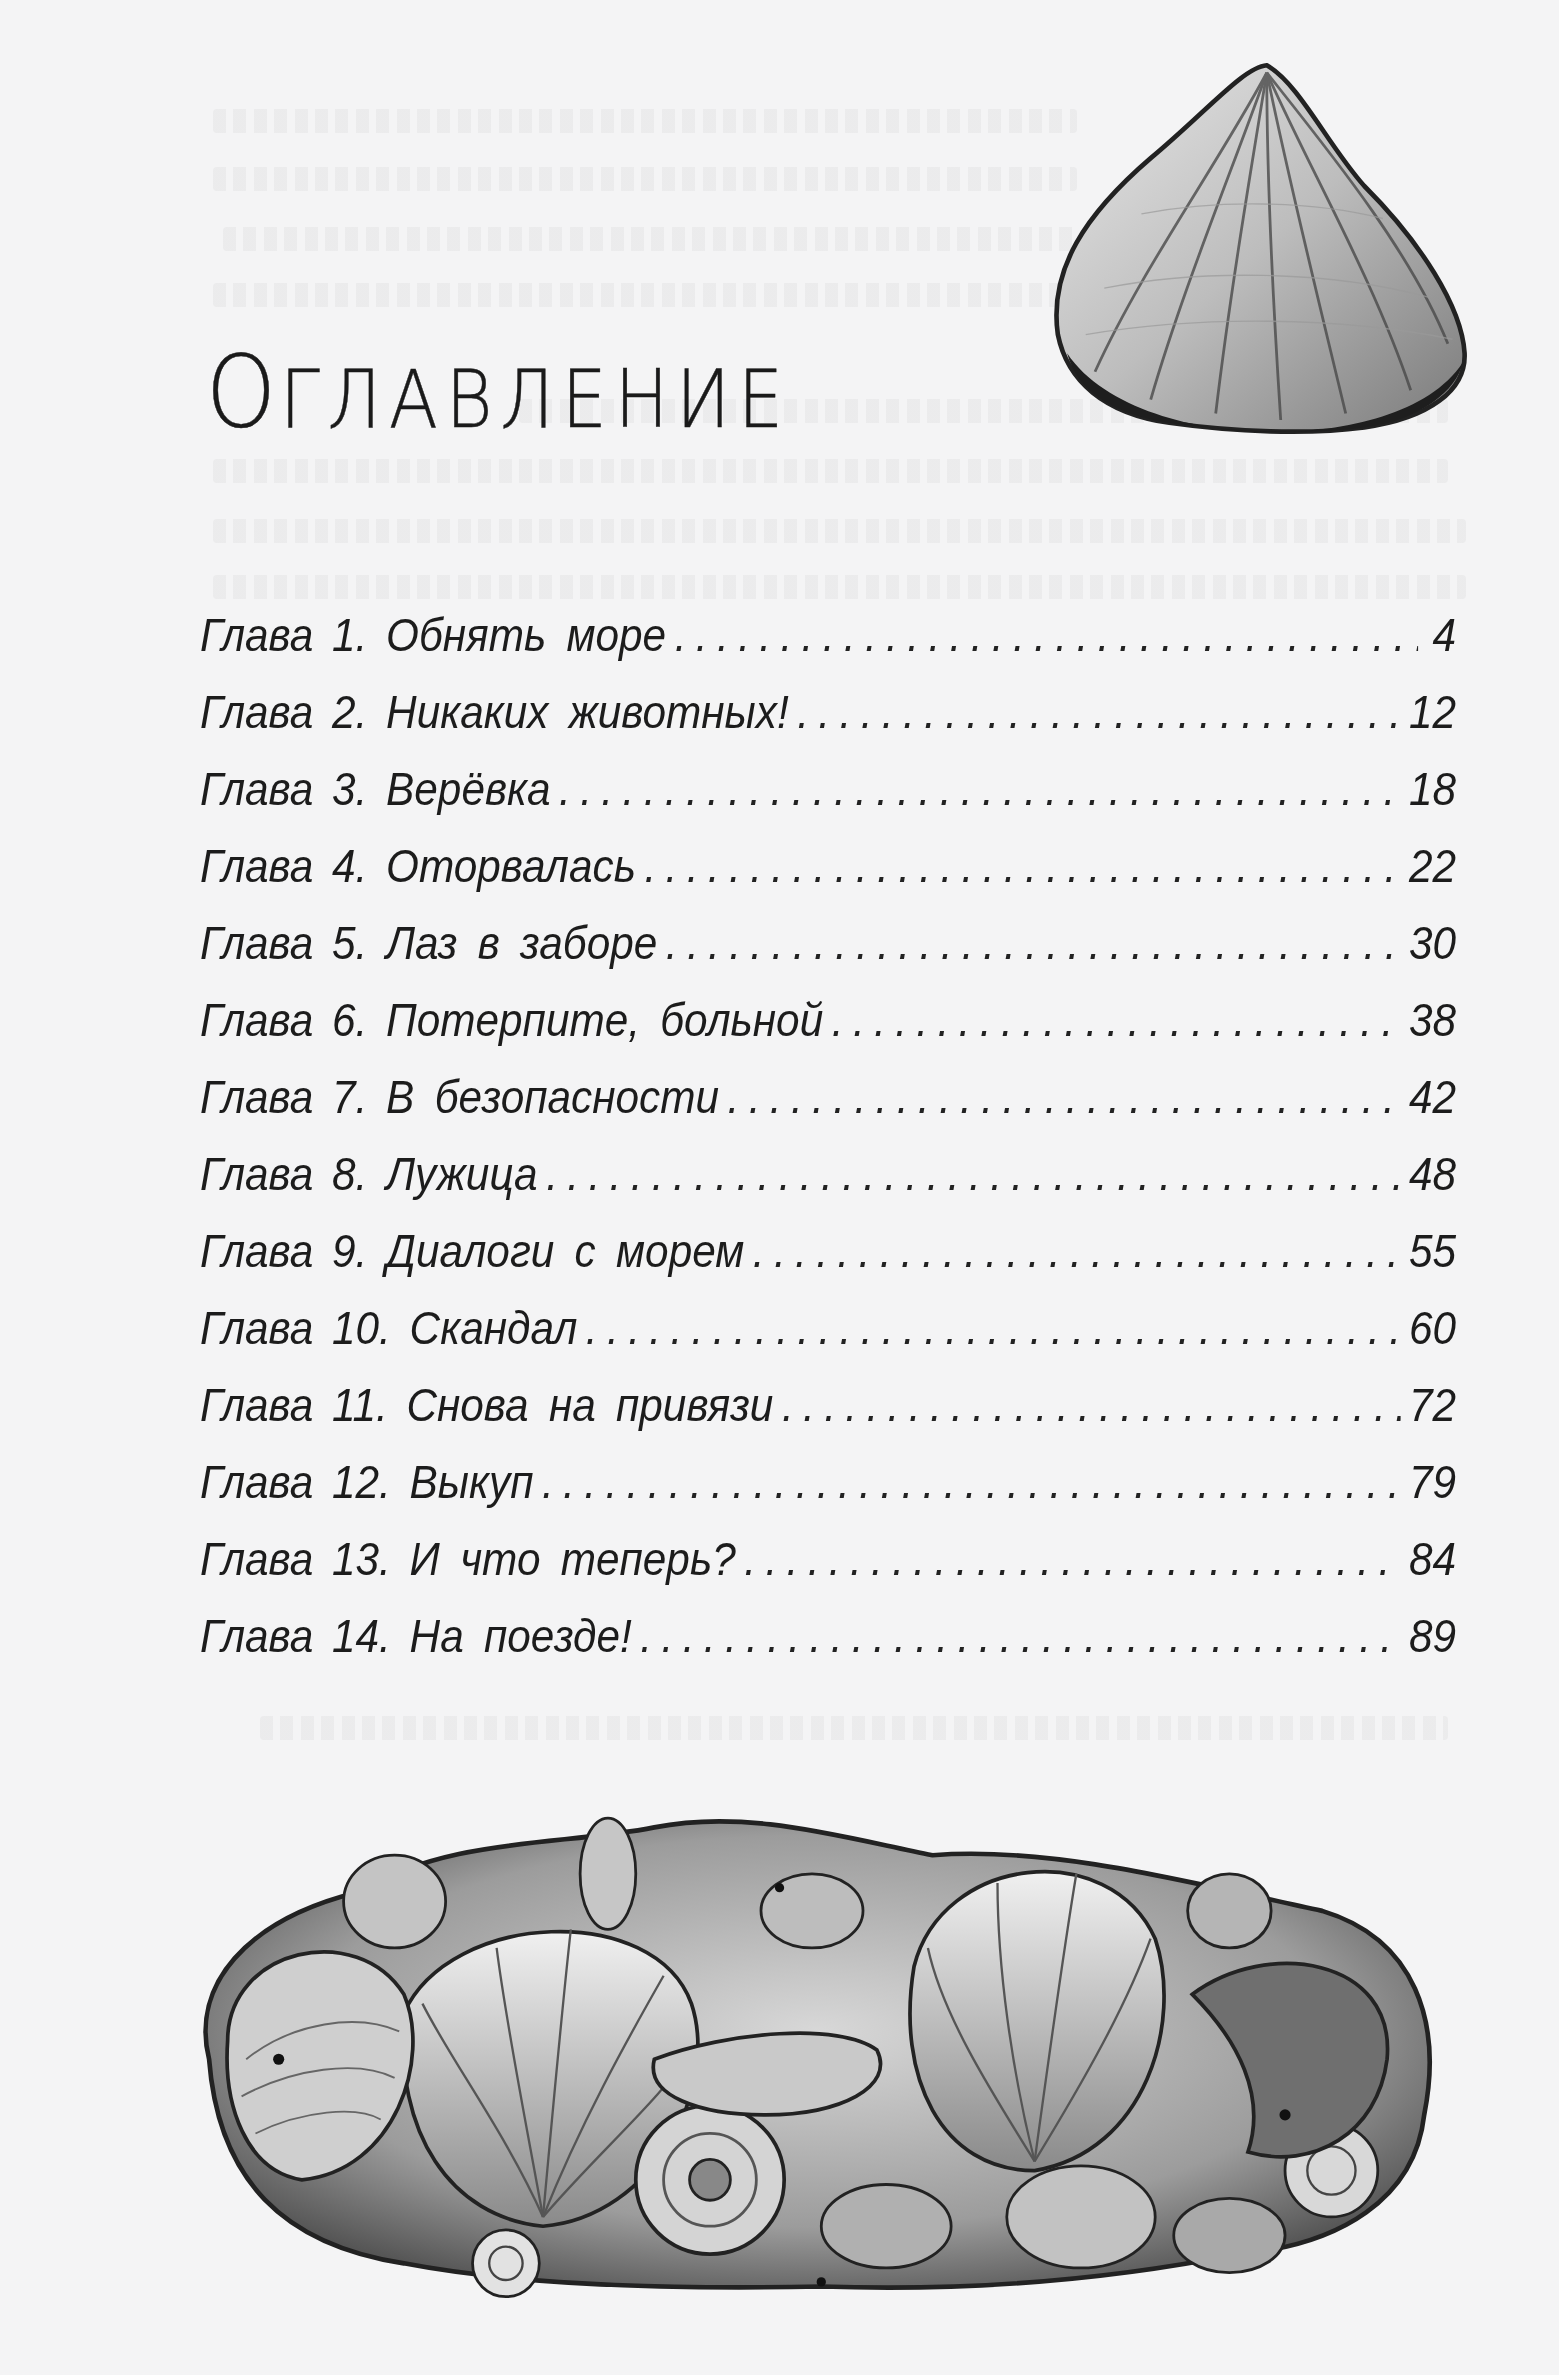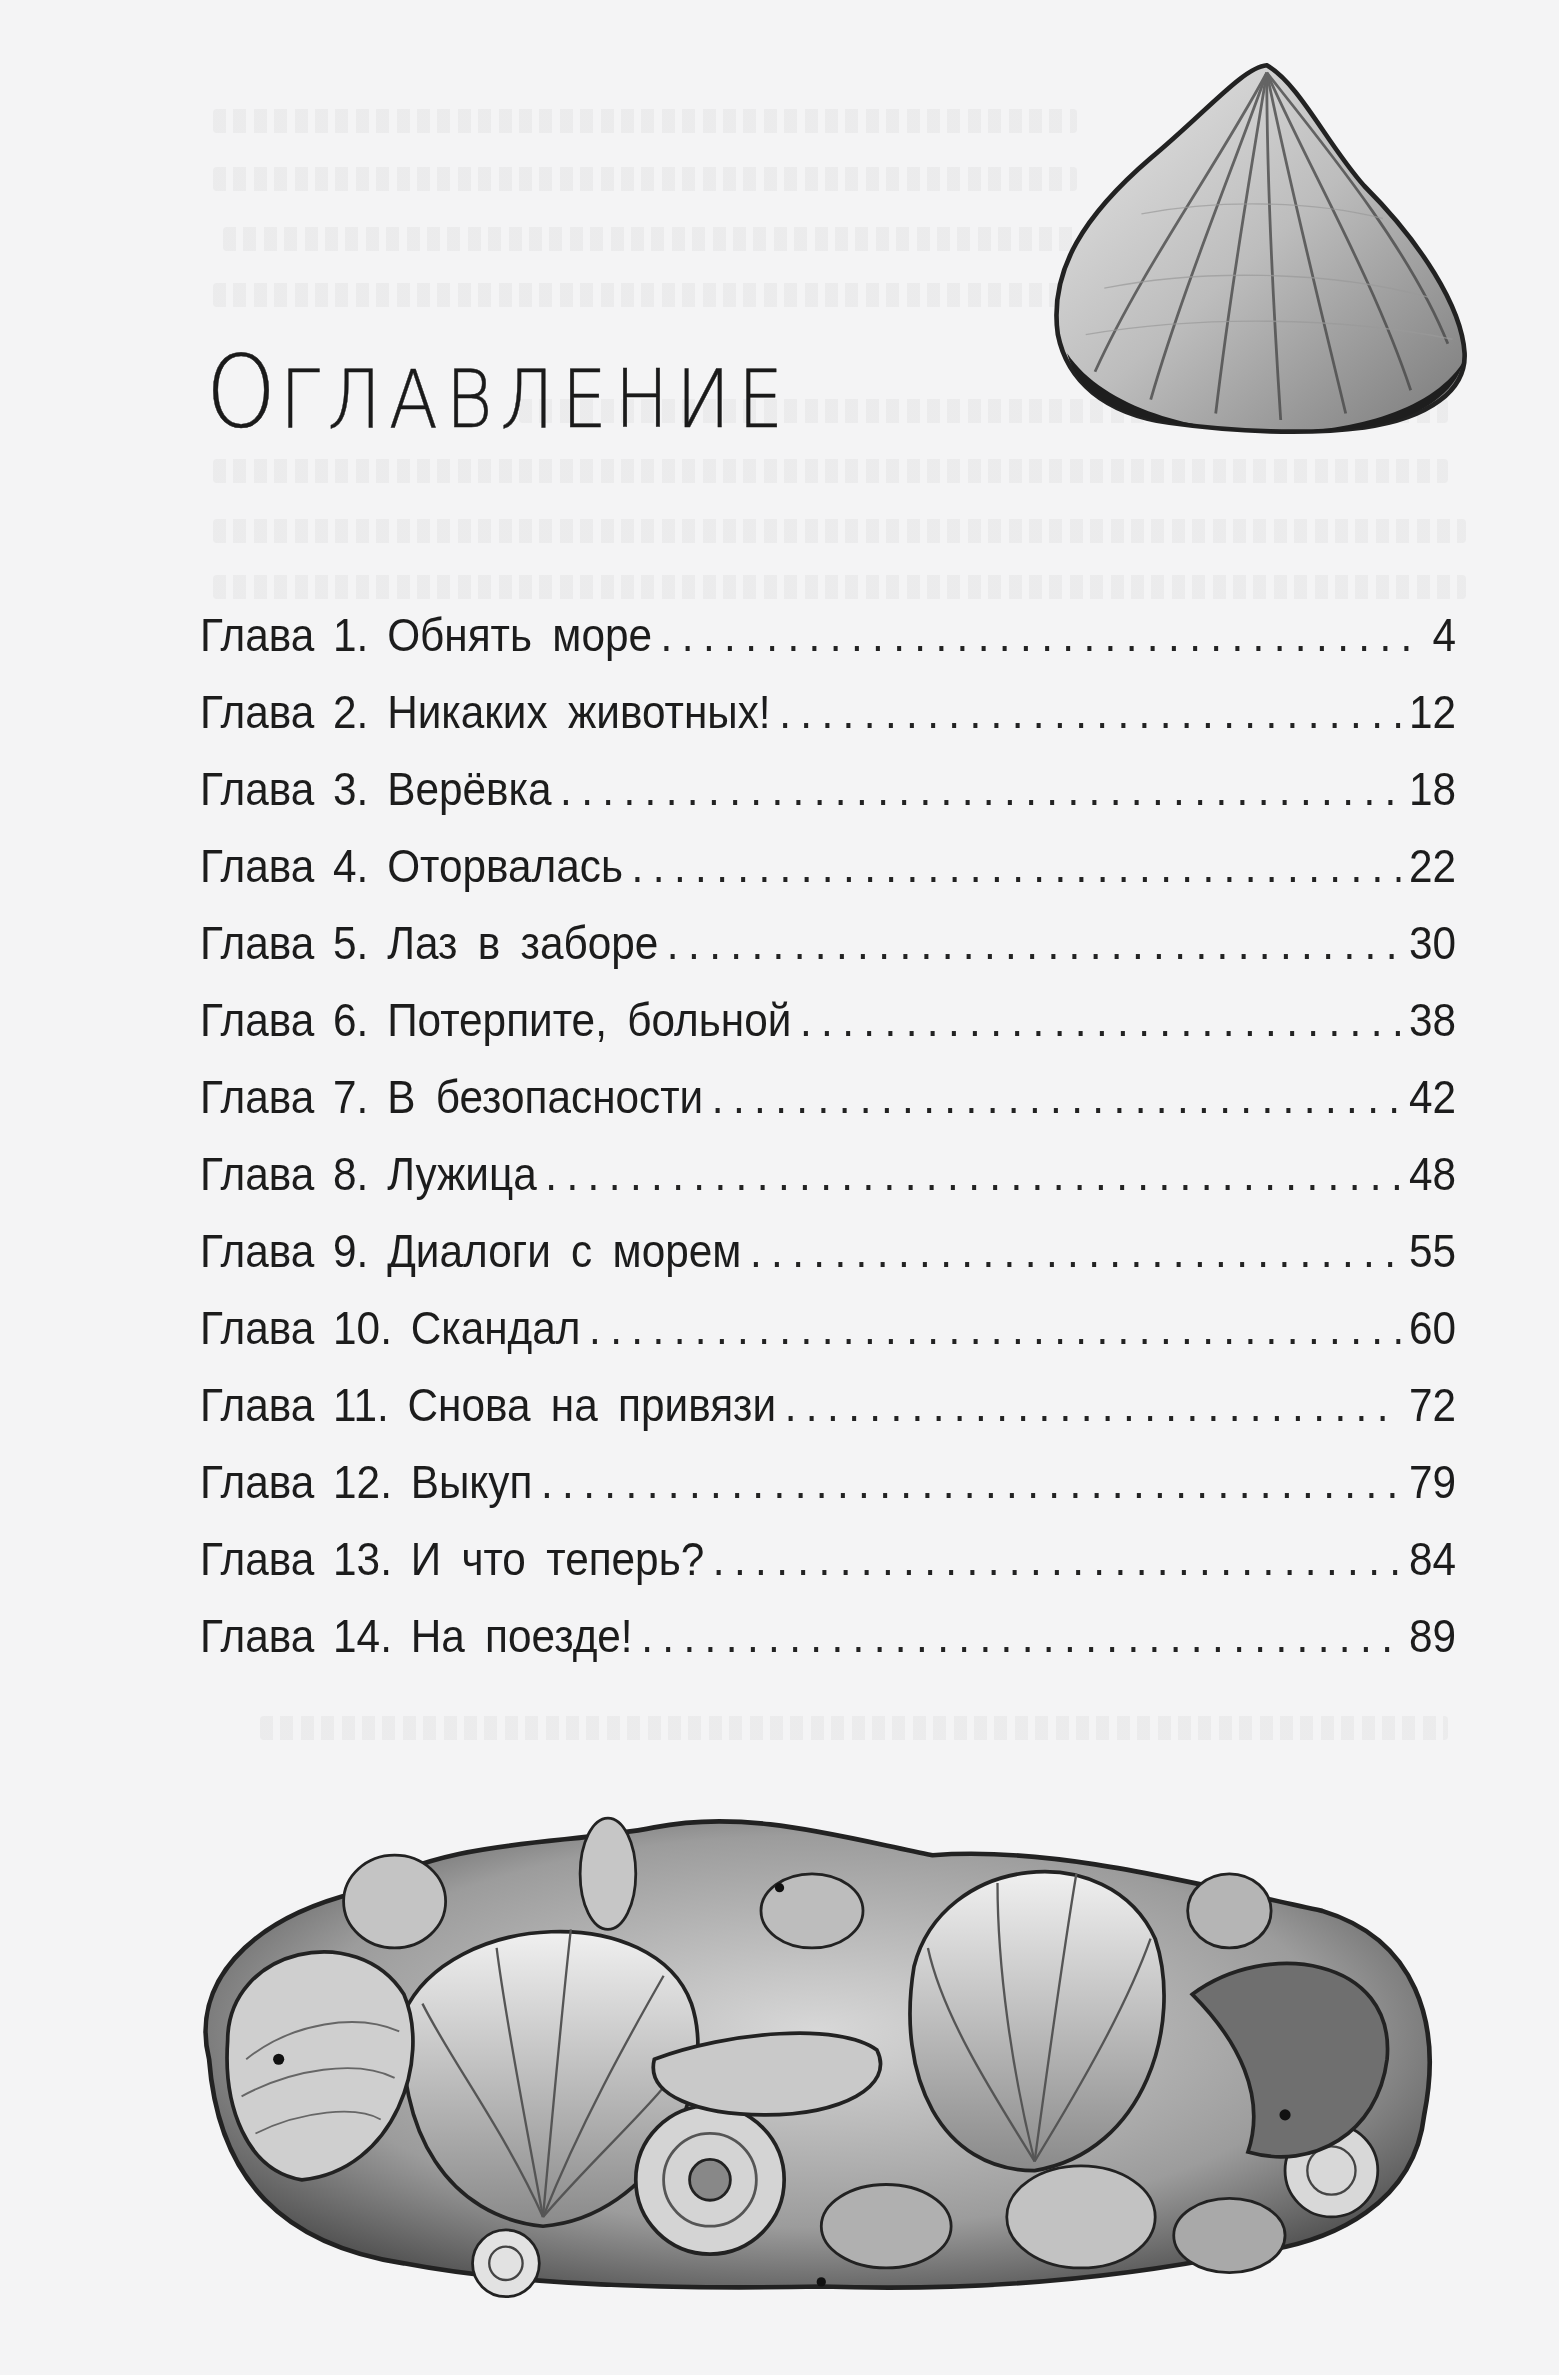--- a/index.html
+++ b/index.html
@@ -43,20 +43,21 @@
     left: 1030px;
     top: 56px;
     width: 455px;
     height: 390px;
   }
   .toc {
     position: absolute;
     left: 200px;
     top: 608px;
     width: 1256px;
+    font-style: italic;
   }
   .toc-row {
     display: flex;
     align-items: baseline;
     height: 77px;
     font-size: 46px;
     font-family: "Liberation Sans Narrow", "Liberation Sans", sans-serif;
     transform: scaleX(0.92);
     transform-origin: left center;
     width: 108.7%;

